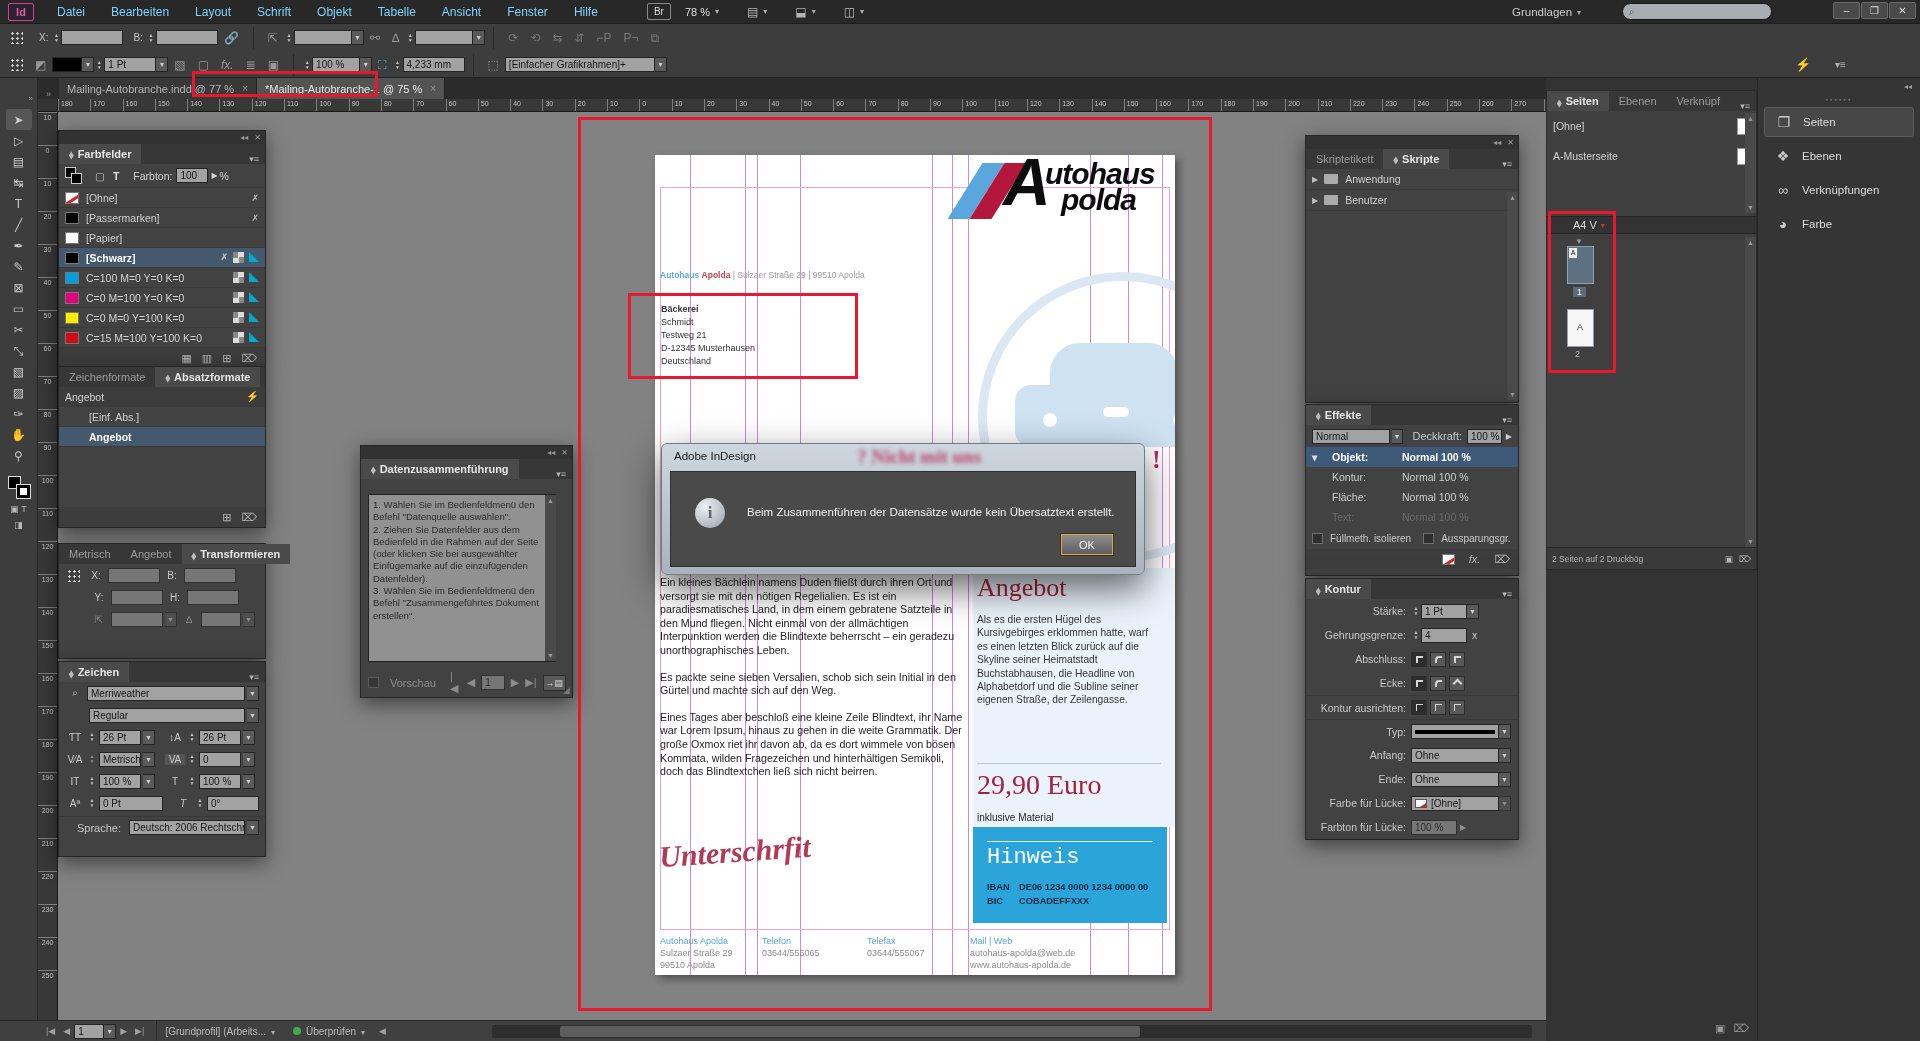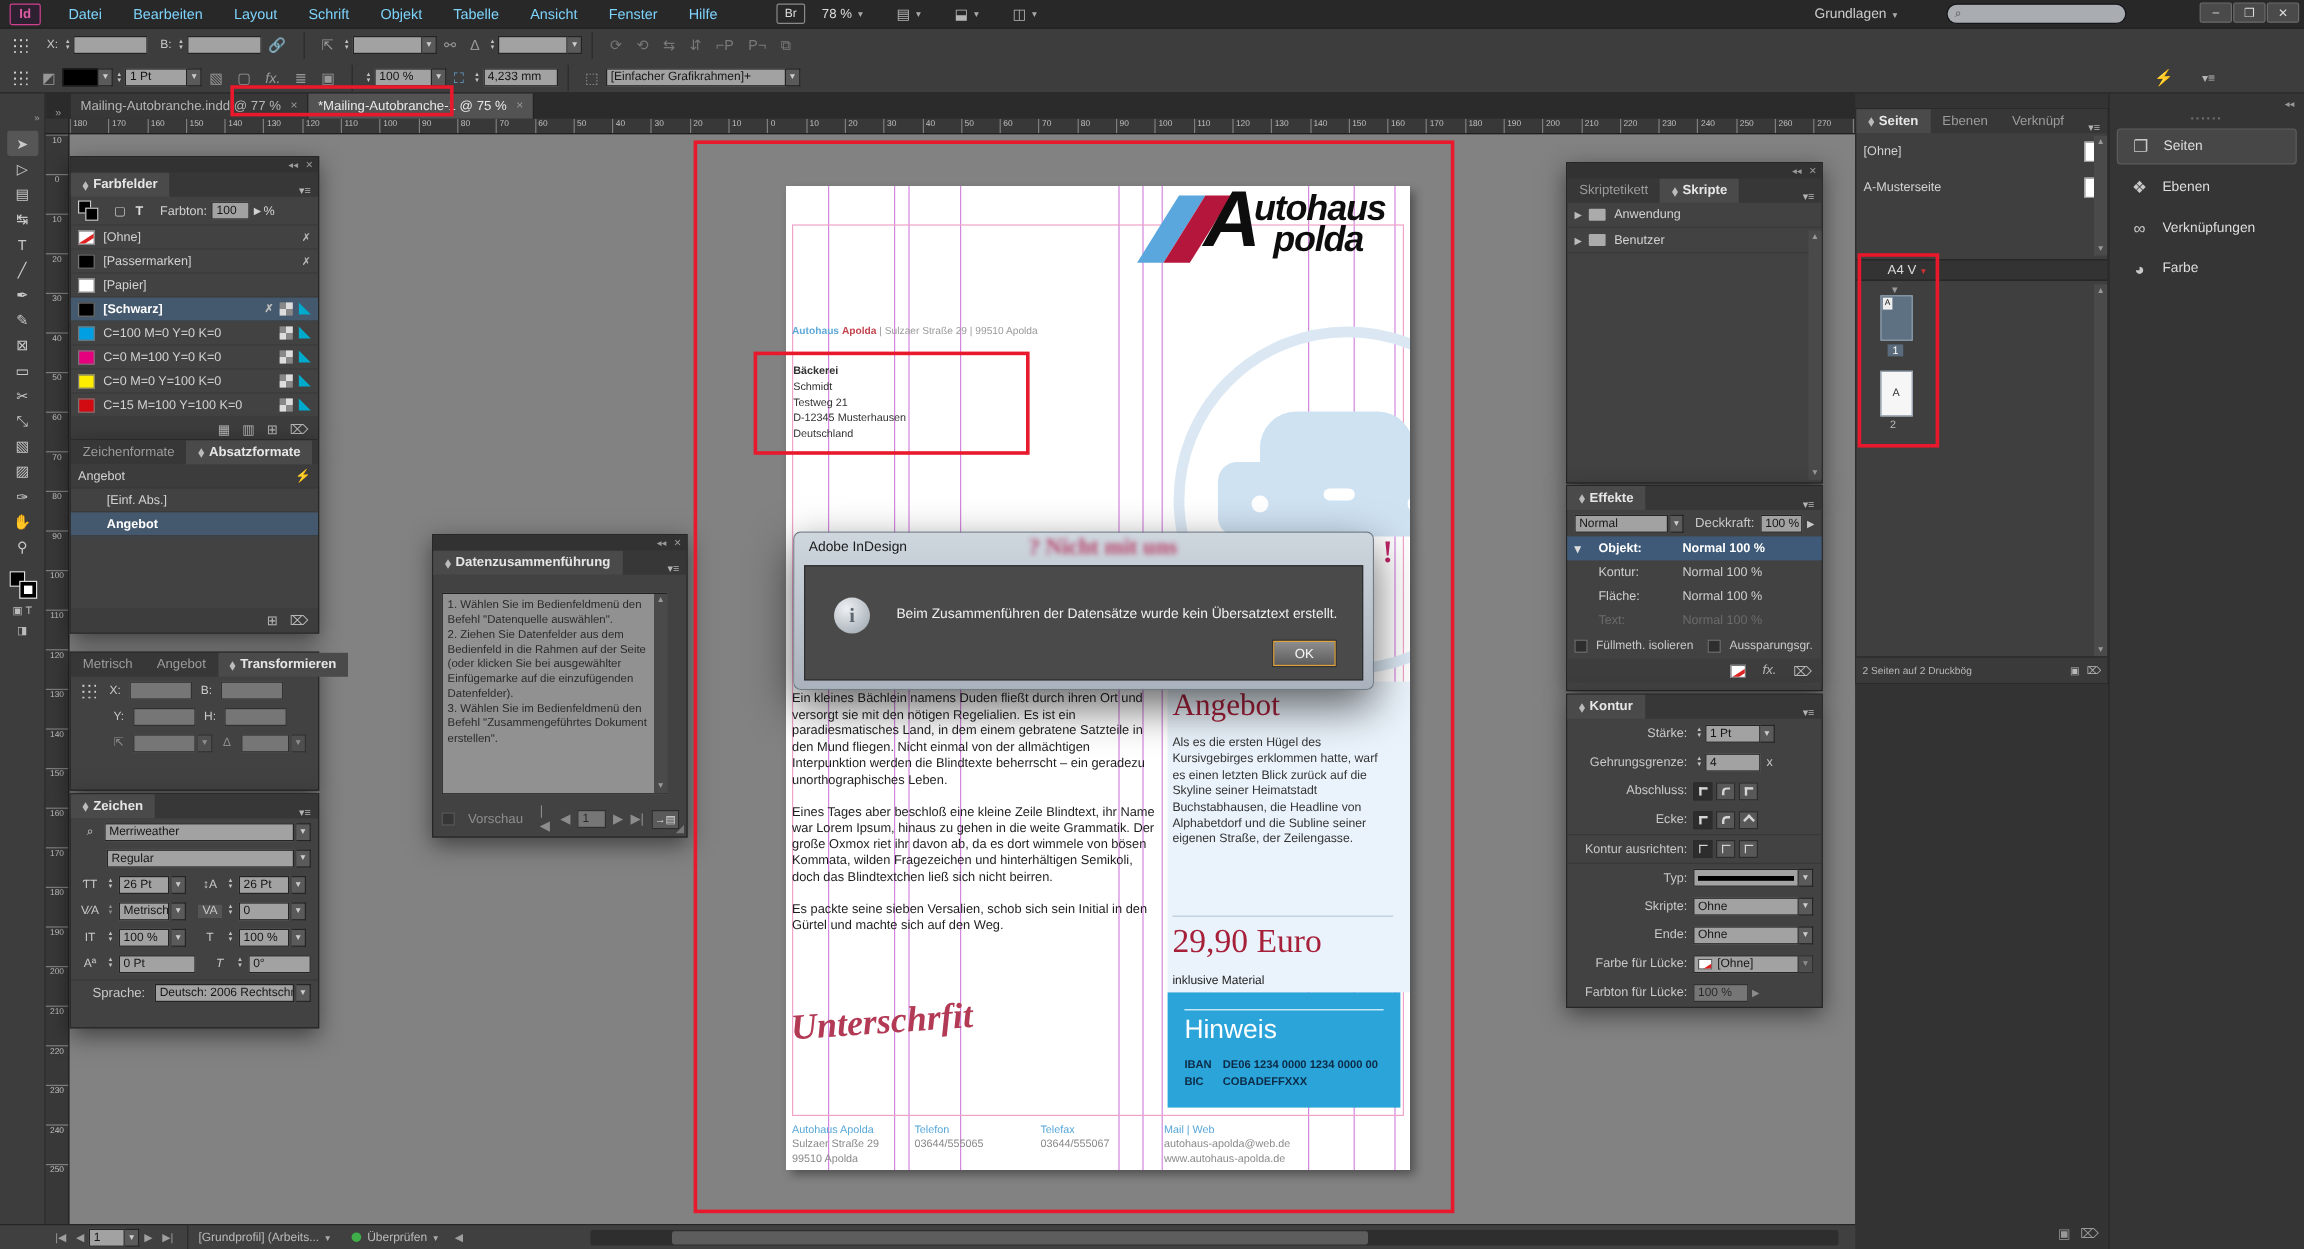--- a/index.html
+++ b/index.html
@@ -77,21 +77,21 @@
 #signature{position:absolute;left:4px;top:680px;font-size:30px;font-style:italic;font-weight:bold;color:#b23a55;font-family:"Liberation Serif",serif;transform:rotate(-4deg)}
 
 #sidebar{position:absolute;left:318px;top:413px;width:202px;height:259px;background:#eaf3fb}
 #offer-title{position:absolute;left:322px;top:418px;font-size:26px;color:#a6203a;font-family:"Liberation Serif",serif}
 #offer-text{position:absolute;left:322px;top:458px;width:184px;font-size:10.2px;line-height:13.4px;color:#333}
 #offer-div{position:absolute;left:322px;top:608px;width:184px;height:1px;background:#b9cad9}
 #price{position:absolute;left:322px;top:614px;font-size:28px;color:#a6203a;font-family:"Liberation Serif",serif}
 #price-note{position:absolute;left:322px;top:657px;font-size:10px;color:#222}
 #hinweisbox{position:absolute;left:318px;top:672px;width:194px;height:96px;background:#2aa4d9}
 #hinweisbox .hline{position:absolute;left:14px;top:14px;width:166px;height:1px;background:rgba(255,255,255,.9)}
-#hinweis-title{position:absolute;left:14px;top:18px;font-size:22px;color:#fff;font-family:Liberation Sans, sans-serif}
+#hinweis-title{position:absolute;left:14px;top:18px;font-size:22px;color:#fff;font-family:Liberation Mono, monospace}
 .ibrow{position:absolute;left:14px;font-size:9.3px;font-weight:bold;color:#0c2b46;display:flex}
 .ibrow .ilbl{width:32px}
 
 .fcol{position:absolute;top:780px;font-size:9px;line-height:12px;color:#8a8a8a}
 .fcol .flabel{color:#56a7d8}
 
 .ann{position:absolute;border:3px solid #e8192c;z-index:40;pointer-events:none}
 
 .panel{position:absolute;background:#424242;border:1px solid #262626;box-shadow:0 6px 18px rgba(0,0,0,.5);z-index:30}
 .pstrip{height:13px;background:#323232;display:flex;justify-content:flex-end;align-items:center;padding-right:4px;gap:6px}
@@ -440,22 +440,22 @@
           <div>Bäckerei</div>
           <div>Schmidt</div>
           <div>Testweg 21</div>
           <div>D-12345 Musterhausen</div>
           <div>Deutschland</div>
         </div>
       <div id="headline-excl">!</div>
 
       <div id="bodytext">
           <p>Ein kleines Bächlein namens Duden fließt durch ihren Ort und versorgt sie mit den nötigen Regelialien. Es ist ein paradiesmatisches Land, in dem einem gebratene Satzteile in den Mund fliegen. Nicht einmal von der allmächtigen Interpunktion werden die Blindtexte beherrscht – ein geradezu unorthographisches Leben.</p>
+          <p>Es packte seine sieben Versalien, schob sich sein Initial in den Gürtel und machte sich auf den Weg.</p>
           <p>Eines Tages aber beschloß eine kleine Zeile Blindtext, ihr Name war Lorem Ipsum, hinaus zu gehen in die weite Grammatik. Der große Oxmox riet ihr davon ab, da es dort wimmele von bösen Kommata, wilden Fragezeichen und hinterhältigen Semikoli, doch das Blindtextchen ließ sich nicht beirren.</p>
-          <p>Es packte seine sieben Versalien, schob sich sein Initial in den Gürtel und machte sich auf den Weg.</p>
         </div>
       <div id="signature">Unterschrfit</div>
 
       <div id="sidebar"></div>
       <div id="offer-title">Angebot</div>
       <div id="offer-text">Als es die ersten Hügel des Kursivgebirges erklommen hatte, warf es einen letzten Blick zurück auf die Skyline seiner Heimatstadt Buchstabhausen, die Headline von Alphabetdorf und die Subline seiner eigenen Straße, der Zeilengasse.</div>
       <div id="offer-div"></div>
       <div id="price">29,90 Euro</div>
       <div id="price-note">inklusive Material</div>
 
@@ -907,21 +907,21 @@
         </span>
     </div>
     <div class="krow" style="border-top:1px solid #383838">
         <span class="klbl">Typ:</span>
       <span class="fld" style="width:88px;align-items:center">
           <span style="display:block;width:80px;height:4px;background:#000"></span>
         </span>
         <span class="dda"></span>
     </div>
     <div class="krow">
-        <span class="klbl">Skripte:</span>
+        <span class="klbl">Anfang:</span>
         <span class="fld" style="width:88px">Ohne</span>
         <span class="dda"></span>
       </div>
     <div class="krow">
         <span class="klbl">Ende:</span>
         <span class="fld" style="width:88px">Ohne</span>
         <span class="dda"></span>
       </div>
     <div class="krow">
         <span class="klbl">Farbe für Lücke:</span>

